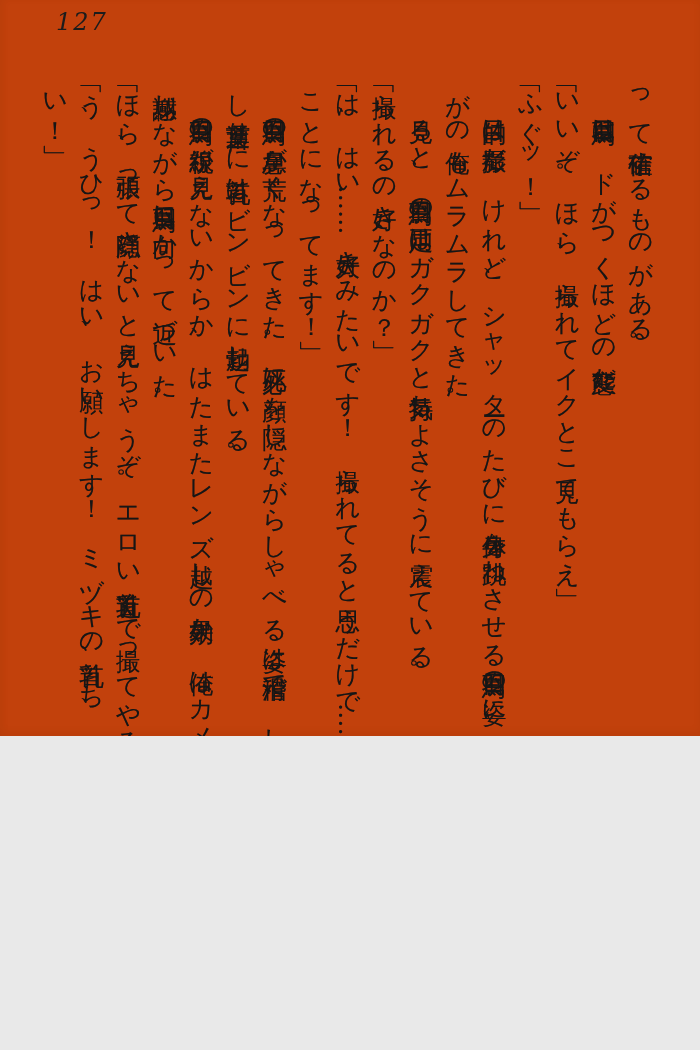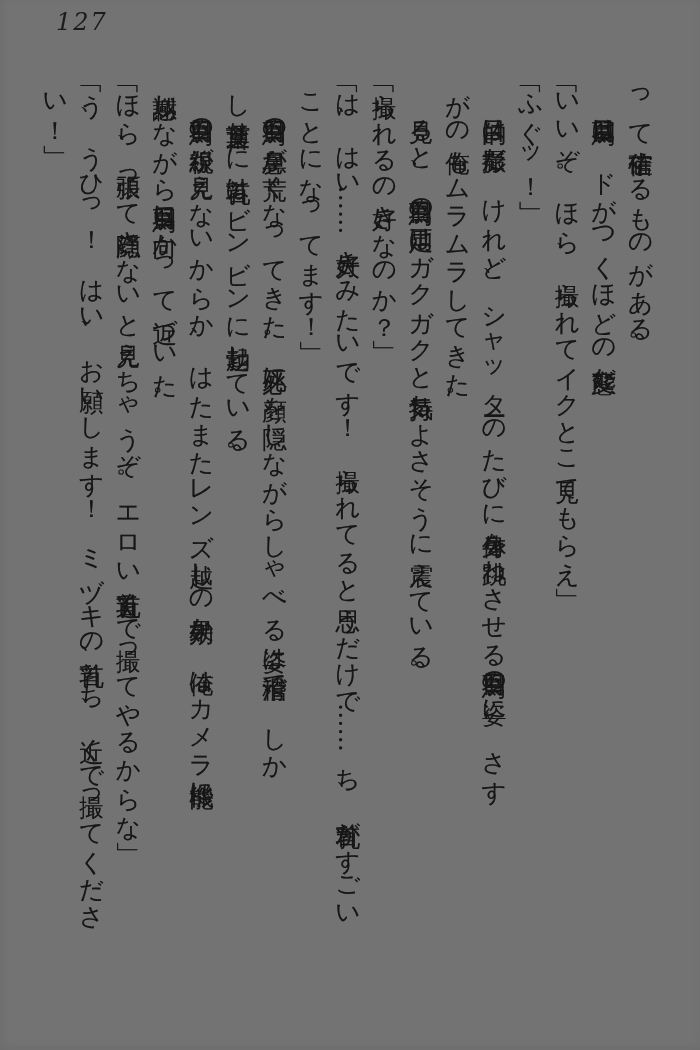--- a/index.html
+++ b/index.html
@@ -8,22 +8,22 @@
   }
   body {
     width: 700px;
     height: 1050px;
     background: #e9e9e9;
     font-family: "DejaVu Serif", "Liberation Serif", serif;
   }
   .page {
     position: relative;
     width: 700px;
-    height: 1050px;
-    background: #737373;
+    height: 736px;
+    background: #c2410c;
     overflow: hidden;
   }
   
   .page::after {
     content: "";
     position: absolute;
     inset: 0;
     pointer-events: none;
     box-shadow: inset 0 -4px 10px rgba(0,0,0,0.035), inset 4px 0 8px rgba(0,0,0,0.02);
   }

